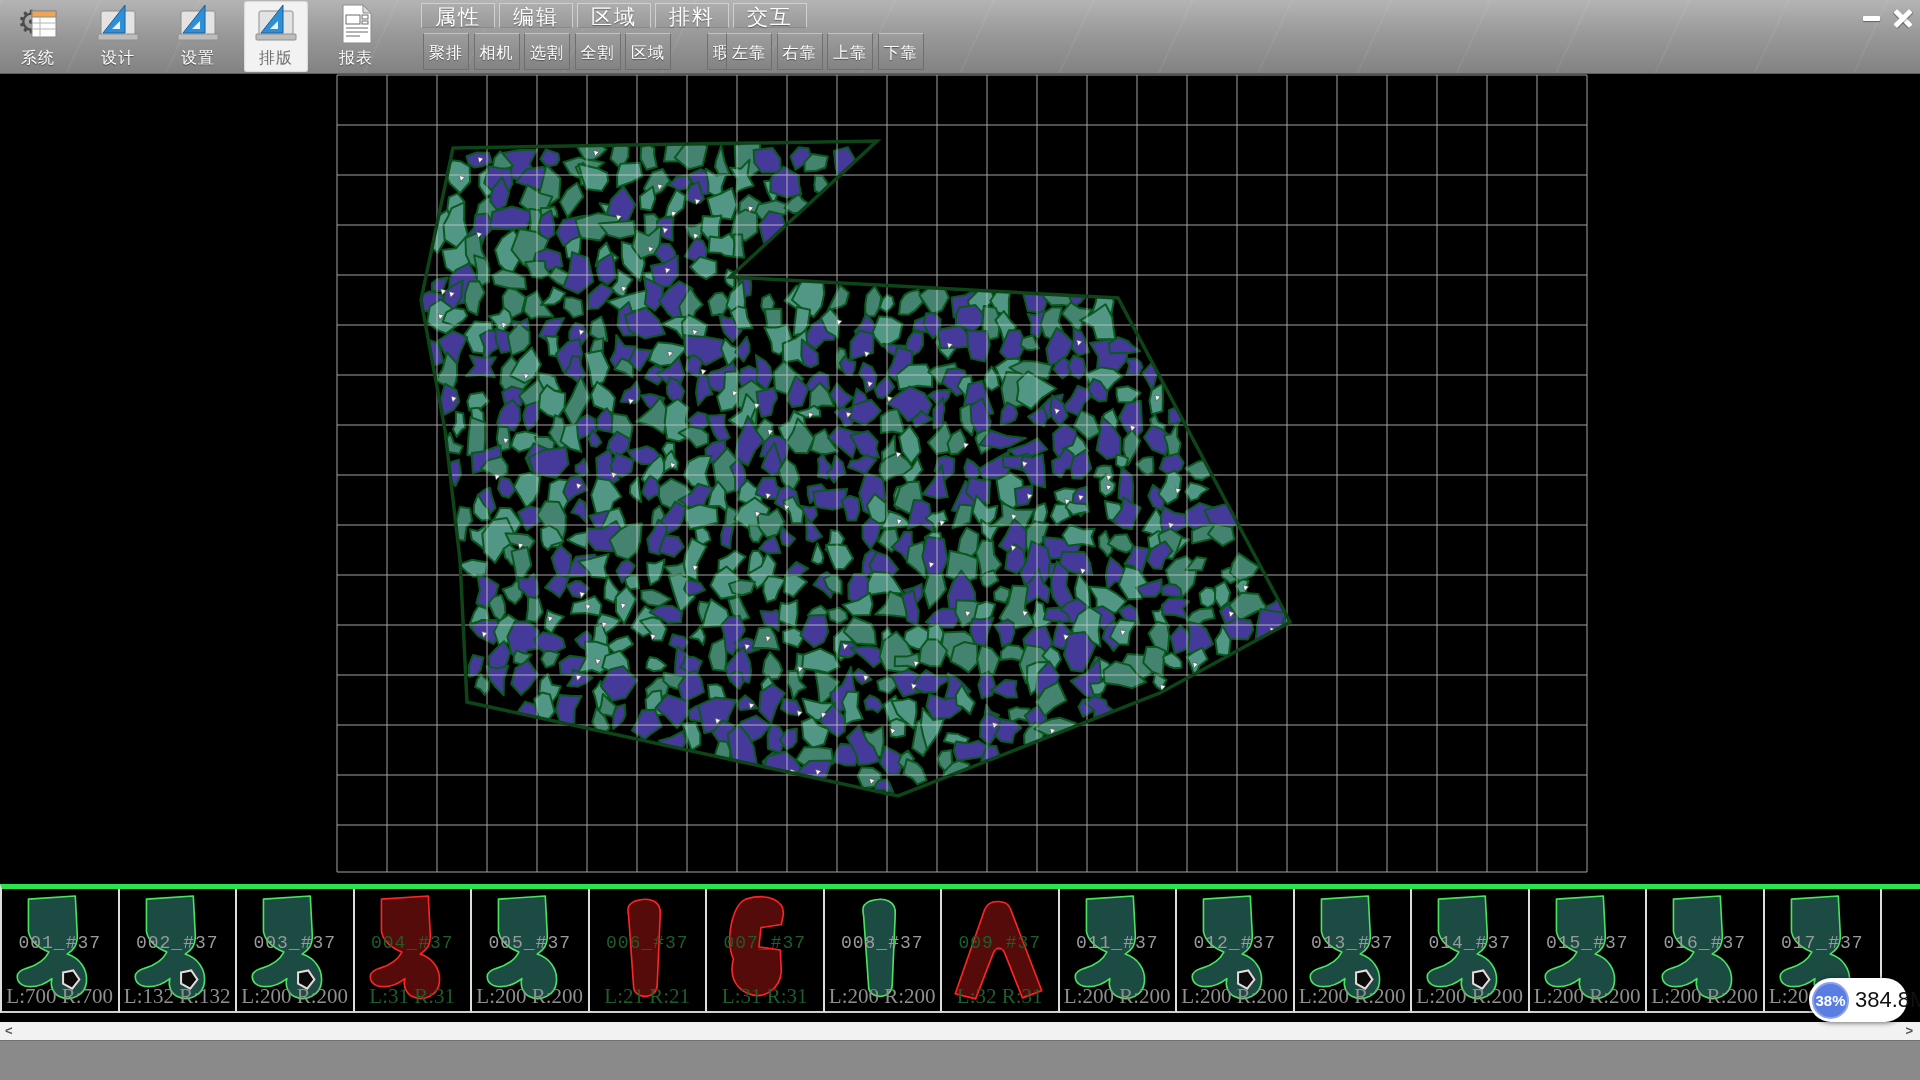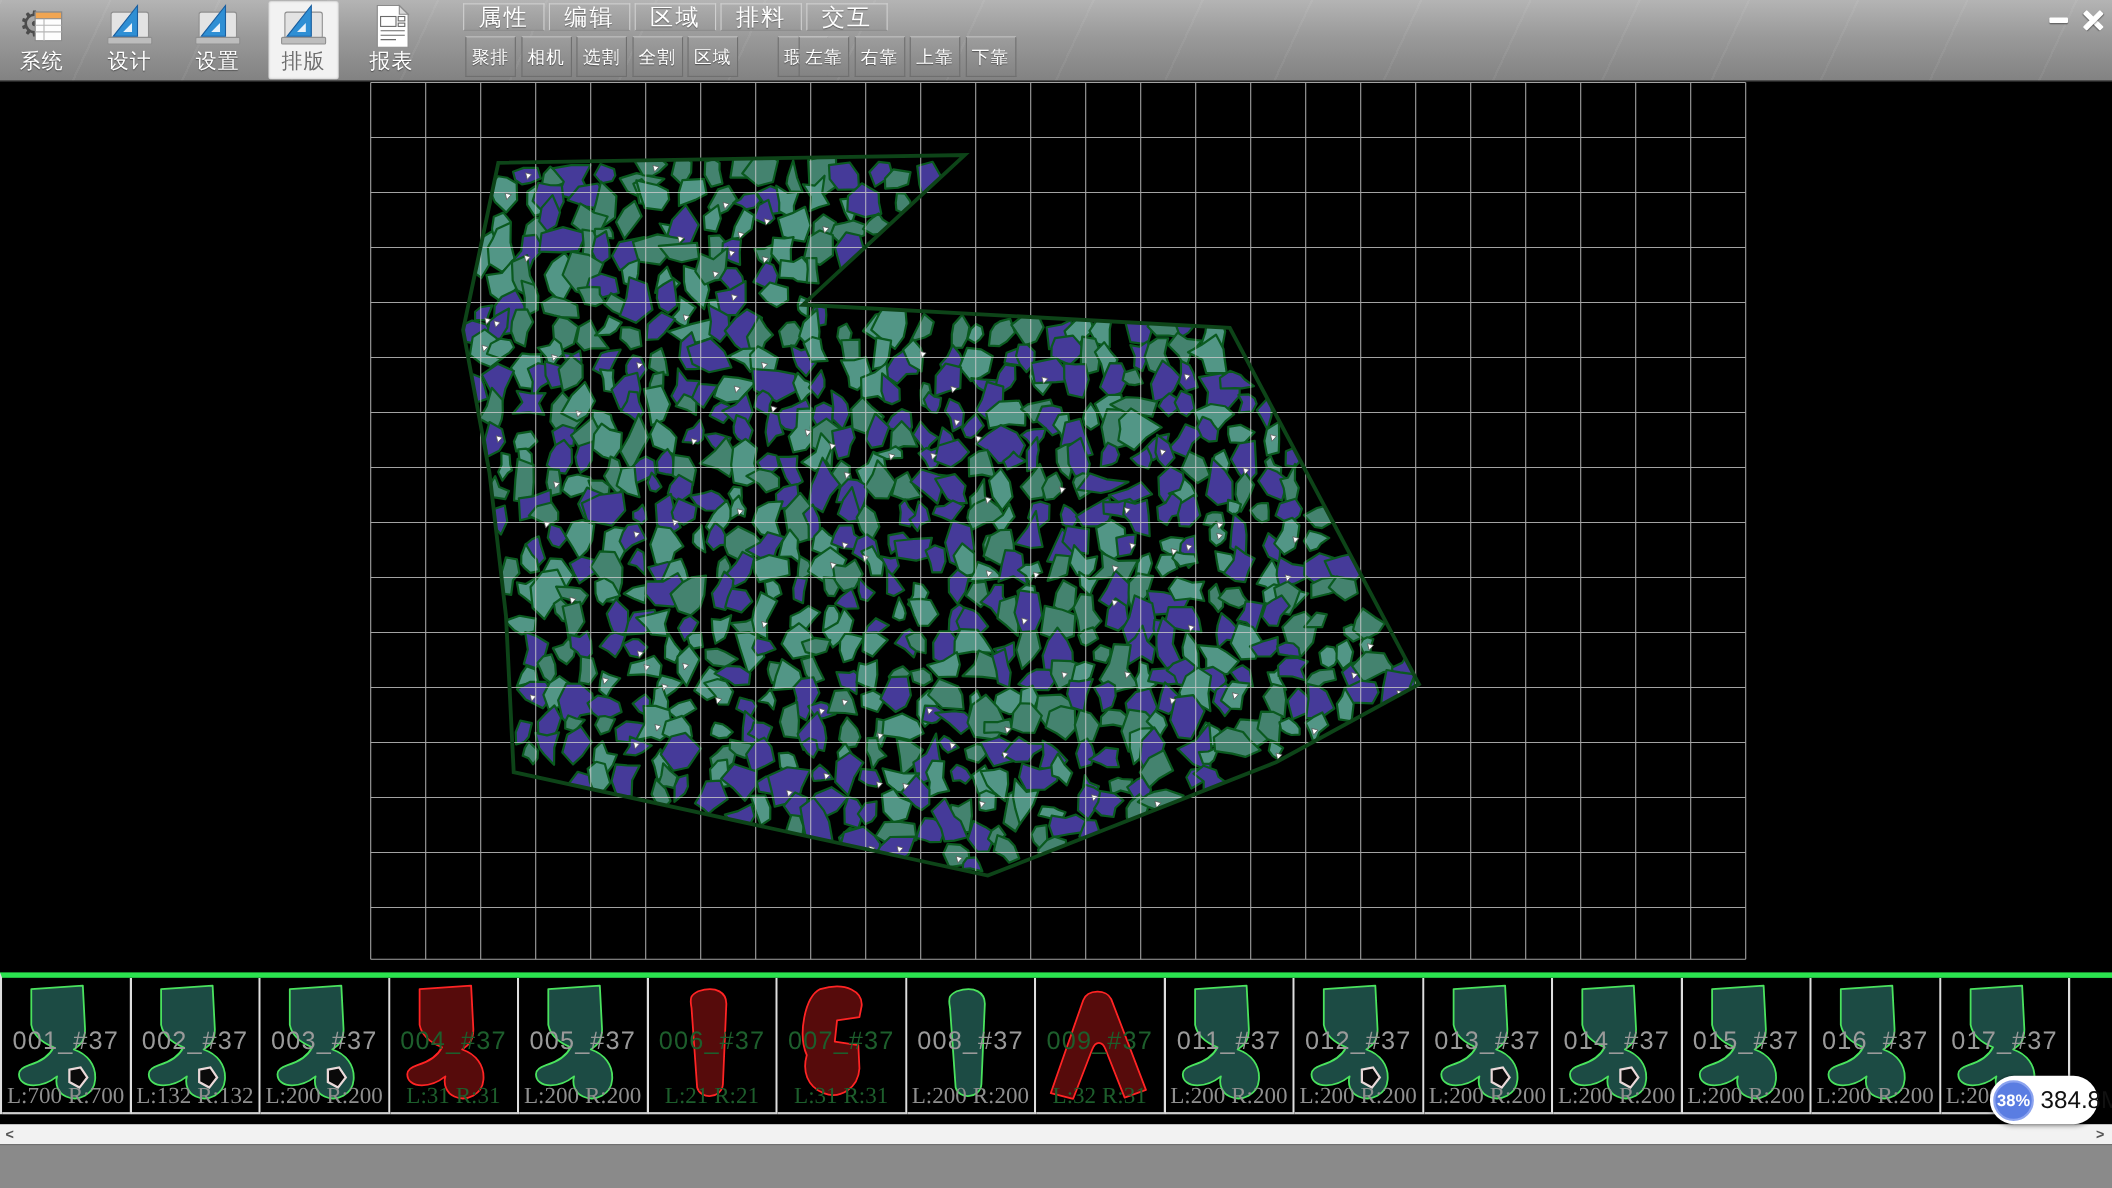--- a/index.html
+++ b/index.html
@@ -8,21 +8,21 @@
 
   
   .toolbar{position:absolute;left:0;top:0;width:1920px;height:73px;
     background:linear-gradient(180deg,#b4b4b4 0%,#9a9a9a 45%,#828282 100%);
     border-bottom:1px solid #5e5e5e;z-index:3;}
   .toolbar .sheen{position:absolute;inset:0;
     background:repeating-linear-gradient(115deg,rgba(255,255,255,.05) 0 2px,rgba(0,0,0,0) 2px 90px);}
   .navbtn{position:absolute;top:1px;height:71px;width:64px;text-align:center;cursor:default;}
   .navbtn.active{background:#f2f2f2;border-radius:2px;box-shadow:0 0 2px rgba(0,0,0,.35) inset;}
   .navbtn .nicon{position:absolute;top:2px;left:50%;transform:translateX(-50%);}
-  .navbtn .nlabel{position:absolute;bottom:3px;width:100%;font-size:19px;color:#fff;
+  .navbtn .nlabel{position:absolute;bottom:3px;width:100%;font-size:16px;color:#fff;
     text-shadow:0 1px 1px rgba(0,0,0,.45);letter-spacing:1px;}
   .navbtn.active .nlabel{color:#6e6e6e;text-shadow:none;}
   .tab{position:absolute;top:3px;height:25px;width:74px;line-height:25px;text-align:center;
     color:#fff;font-size:21px;letter-spacing:2px;text-shadow:0 1px 1px rgba(0,0,0,.4);
     background:linear-gradient(#adadad,#999);border:1px solid #cfcfcf;border-bottom-color:#8a8a8a;box-sizing:border-box;}
   .tool{position:absolute;top:33px;height:37px;width:46px;line-height:37px;text-align:center;
     color:#fff;font-size:16px;letter-spacing:1px;text-shadow:0 1px 1px rgba(0,0,0,.45);
     background:linear-gradient(#9d9d9d,#838383);border:1px solid #6f6f6f;border-top-color:#c2c2c2;box-sizing:border-box;}
   .winbtn{position:absolute;top:3px;width:28px;height:30px;display:flex;align-items:center;justify-content:center;}
   .winbtn .bar{width:17px;height:5px;background:#fff;border-radius:1px;box-shadow:0 1px 1px rgba(0,0,0,.4);}
@@ -35,21 +35,21 @@
   
   #canvas{position:absolute;left:0;top:73px;width:1920px;height:811px;background:#000;}
 
   
   .strip{position:absolute;left:0;top:884px;width:1920px;height:124px;background:#000;
     border-top:5px solid #2be24f;border-left:2px solid #dedede;display:flex;z-index:2;}
   .cell{width:115.5px;flex:none;position:relative;background:#000;
     border-right:2px solid #dedede;border-bottom:2px solid #cfcfcf;box-sizing:content-box;height:122px;}
   .cell svg{position:absolute;left:6px;top:4px;}
   .cell .tid{position:absolute;top:44px;width:100%;text-align:center;z-index:2;
-    font-family:Liberation Sans, sans-serif;font-size:23px;letter-spacing:1px;color:#9a9a9a;}
+    font-family:Liberation Mono, monospace;font-size:18px;letter-spacing:1px;color:#9a9a9a;}
   .cell .tlr{position:absolute;bottom:2px;width:100%;text-align:center;z-index:2;
     font-family:"Liberation Serif",serif;font-size:21px;color:#8f8f8f;}
   .cell.redv .tid,.cell.redv .tlr{color:#1d5e2c;}
 
   
   .hscroll{position:absolute;left:0;top:1022px;width:1920px;height:18px;background:#f2f2f2;z-index:2;}
   .sbarrow{position:absolute;top:0;height:18px;line-height:18px;font-size:13px;color:#555;font-weight:bold;}
   .sbarrow.left{left:5px;} .sbarrow.right{right:7px;}
   .statusbar{position:absolute;left:0;top:1040px;width:1920px;height:40px;background:#8a8a8a;
     border-top:1px solid #707070;z-index:2;}

